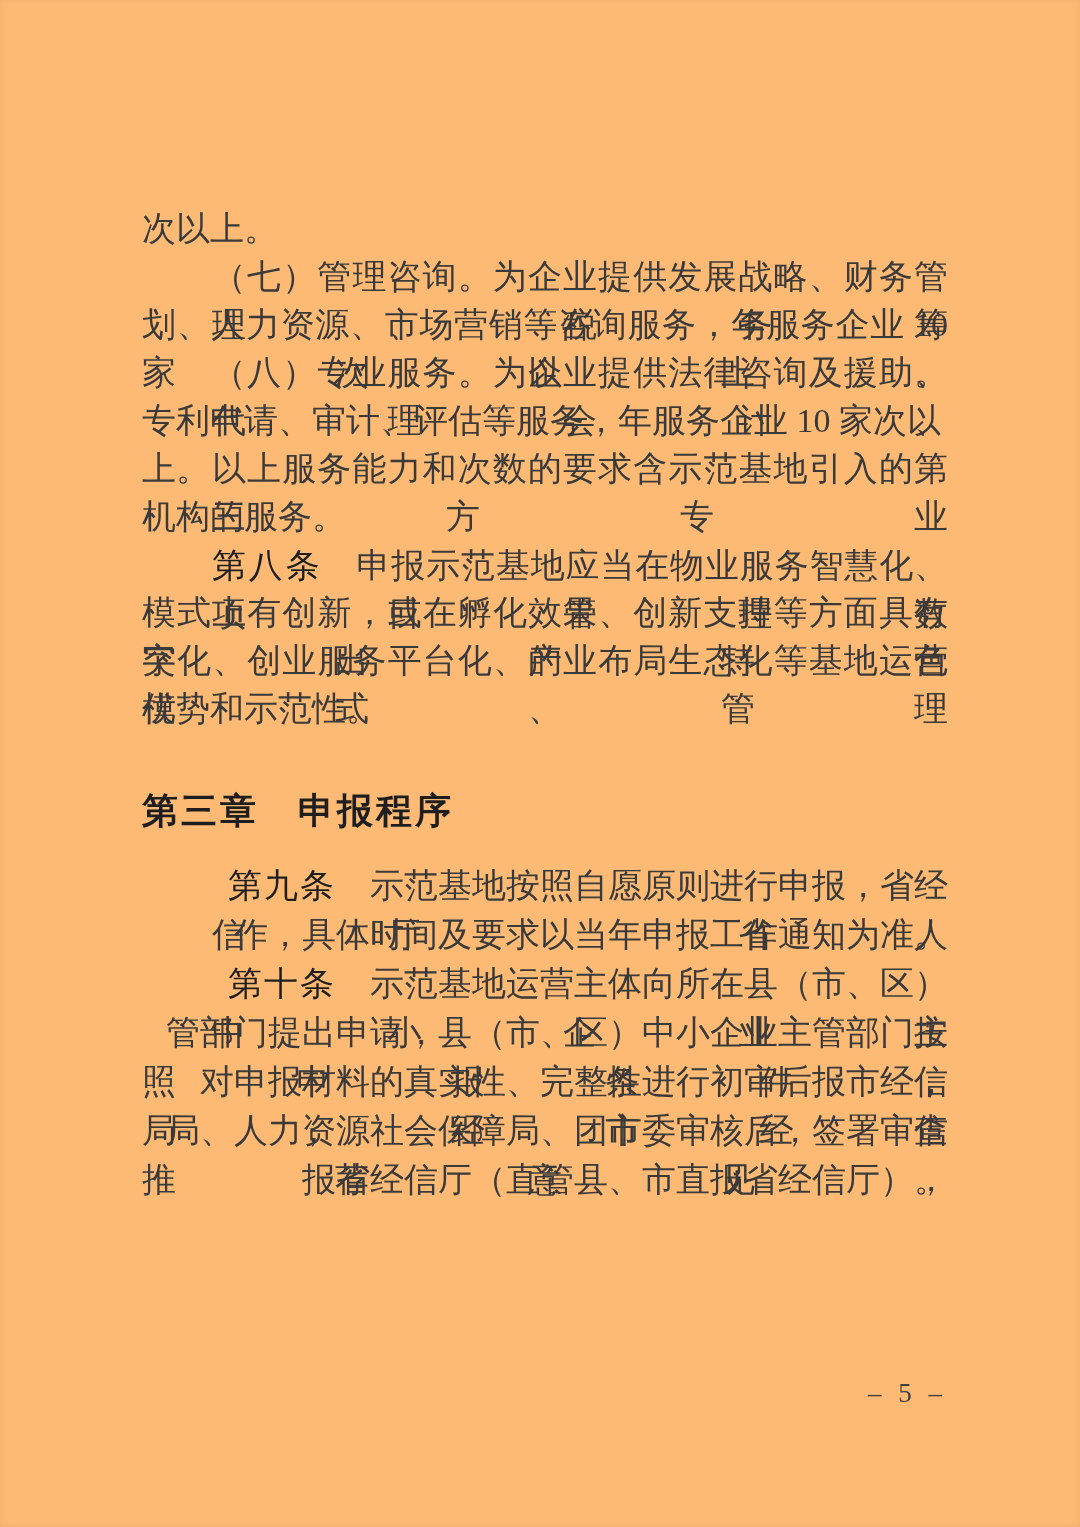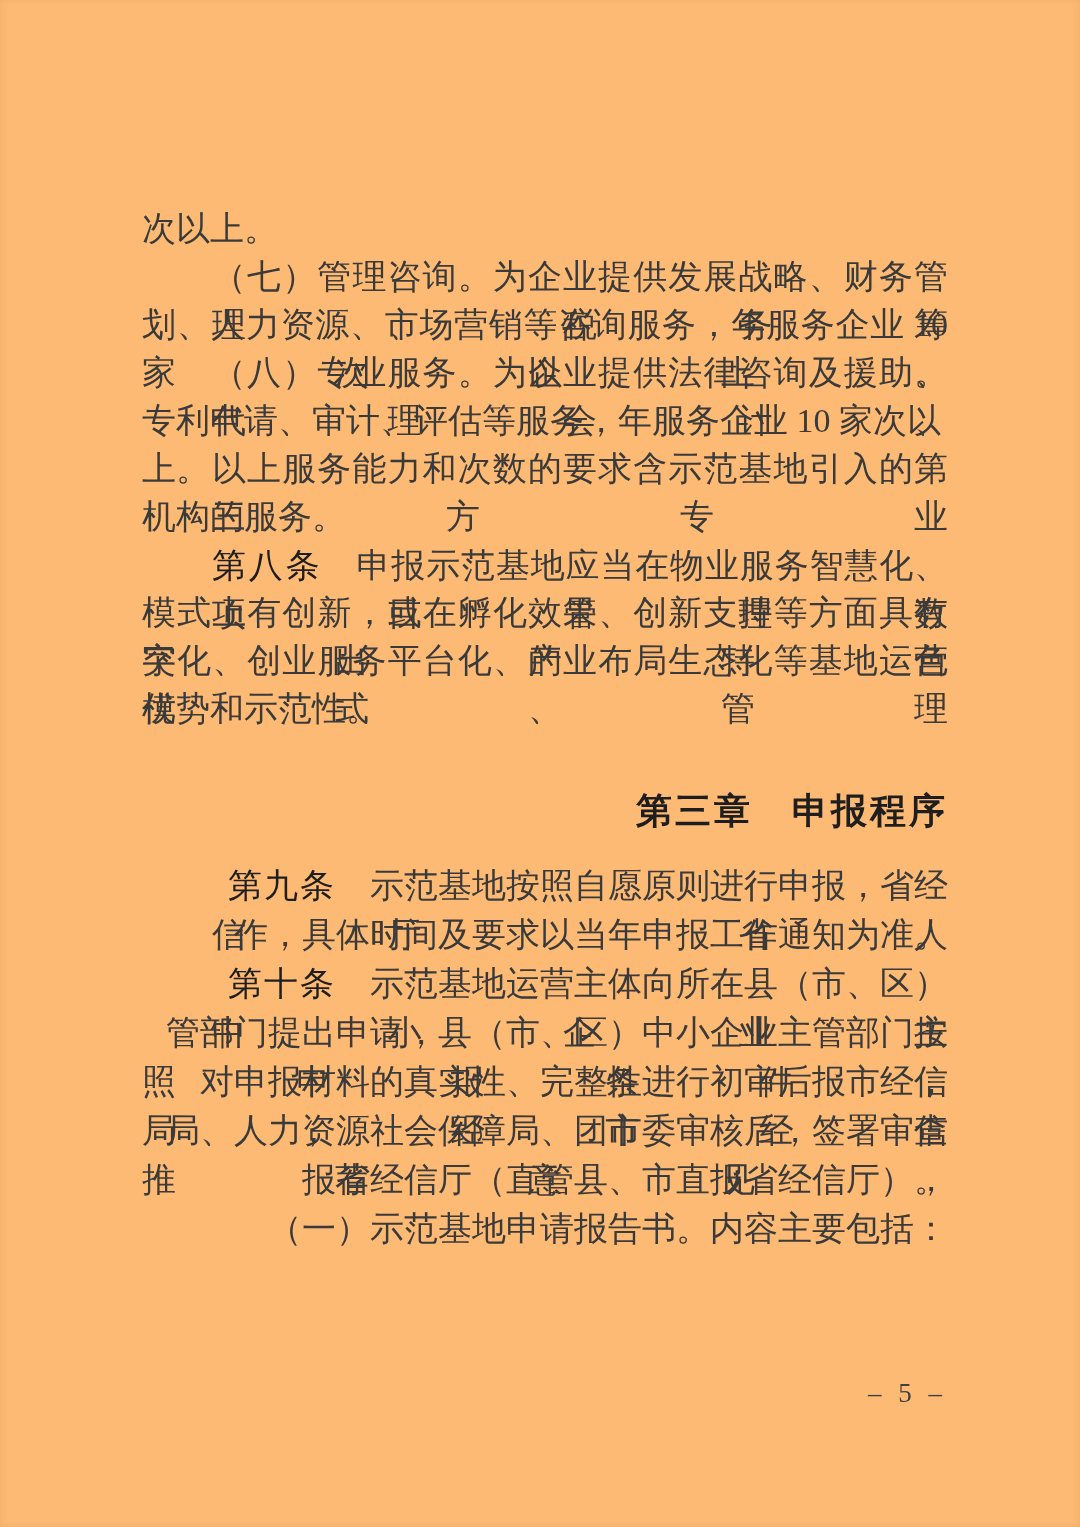--- a/index.html
+++ b/index.html
@@ -38,21 +38,21 @@
     font-family:"Liberation Sans","DejaVu Sans",sans-serif;
     margin-right:34px;
     letter-spacing:2px;
   }
   .term:empty{display:none;margin:0;}
   .chapter-heading{
     margin:54px 0 26px 0;
     line-height:48px;
     font-size:36px;
     font-weight:700;
-    text-align:right;
+    text-align:left;
     color:#1e1e1e;
     font-family:"Liberation Sans","DejaVu Sans",sans-serif;
     letter-spacing:3px;
   }
   .page-number{
     position:absolute;
     left:868px;top:1378px;
     font-size:27px;
     letter-spacing:5px;
     color:#3f3f3f;
@@ -82,19 +82,18 @@
     <h2 class="chapter-heading">第三章　申报程序</h2>
 
     <section class="block-2">
       <p class="line indent fill"><span class="term">第九条</span><span class="txt">示范基地按照自愿原则进行申报，省经信厅、省人</span></p>
       <p class="line"><span class="txt">作，具体时间及要求以当年申报工作通知为准。</span></p>
       <p class="line indent fill"><span class="term">第十条</span><span class="txt">示范基地运营主体向所在县（市、区）中小企业主</span></p>
       <p class="line fill"><span class="txt">管部门提出申请，县（市、区）中小企业主管部门按照申报条件，</span></p>
       <p class="line fill"><span class="txt">对申报材料的真实性、完整性进行初审后报市经信局，经市经信</span></p>
       <p class="line fill"><span class="txt">局、人力资源社会保障局、团市委审核后，签署审查推荐意见，</span></p>
       <p class="line"><span class="txt">报省经信厅（直管县、市直报省经信厅）。</span></p>
-      <p class="line indent"><span class="txt">（一）示范基地申请报告书。内容主要包括：</span></p>
     </section>
 
   </main>
 
   <div class="page-number">– 5 –</div>
 </div>
 
 </body></html>

